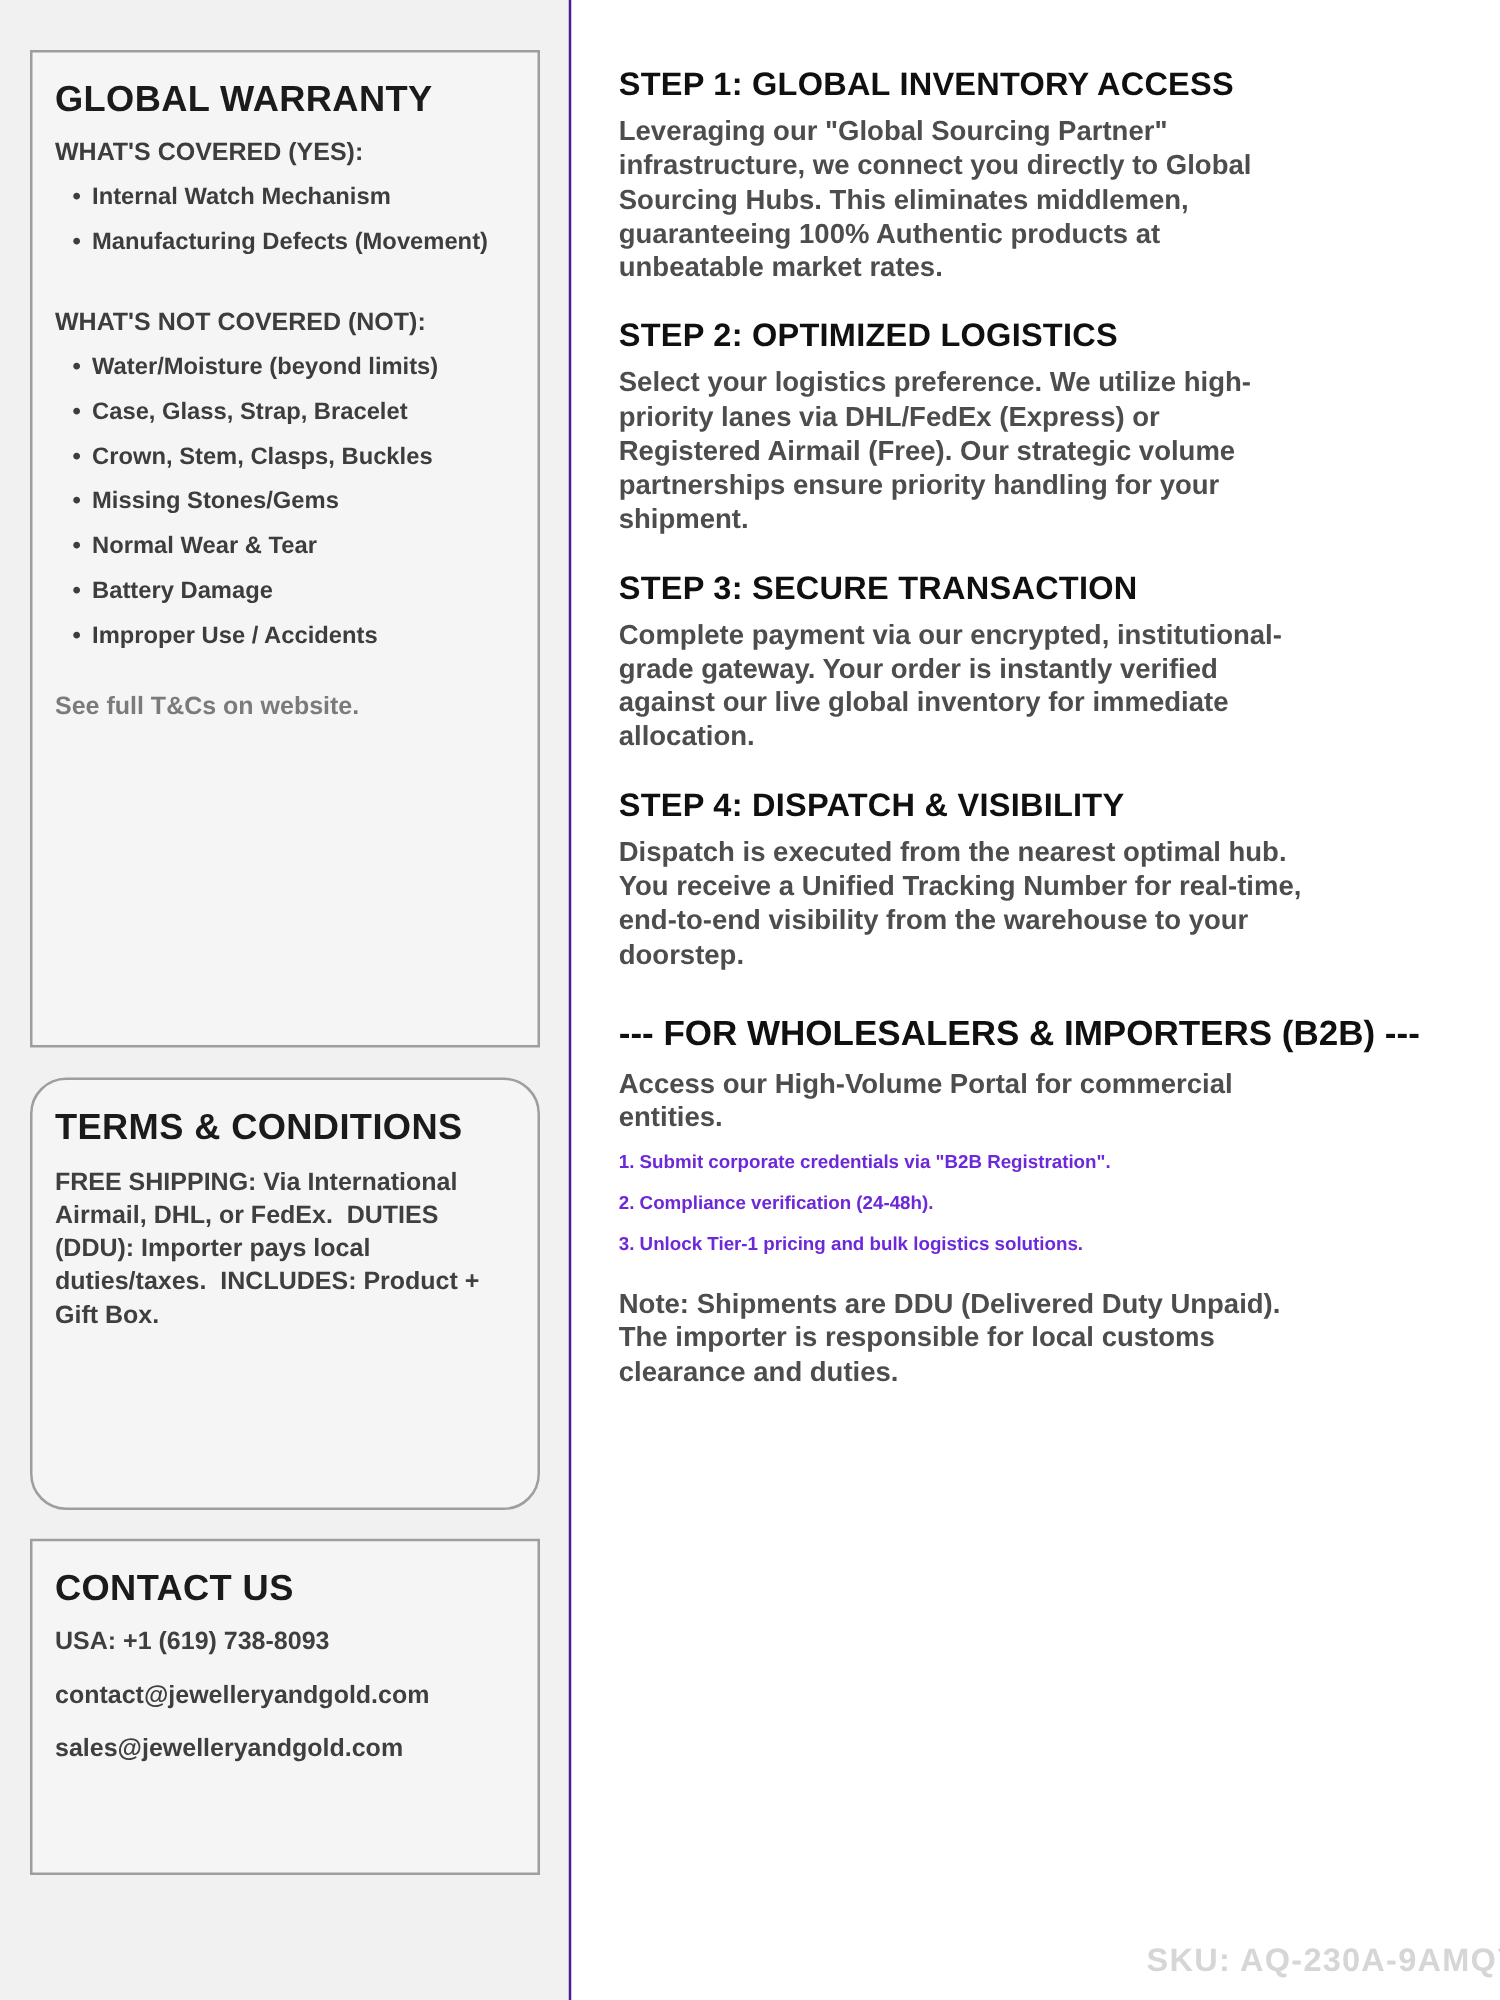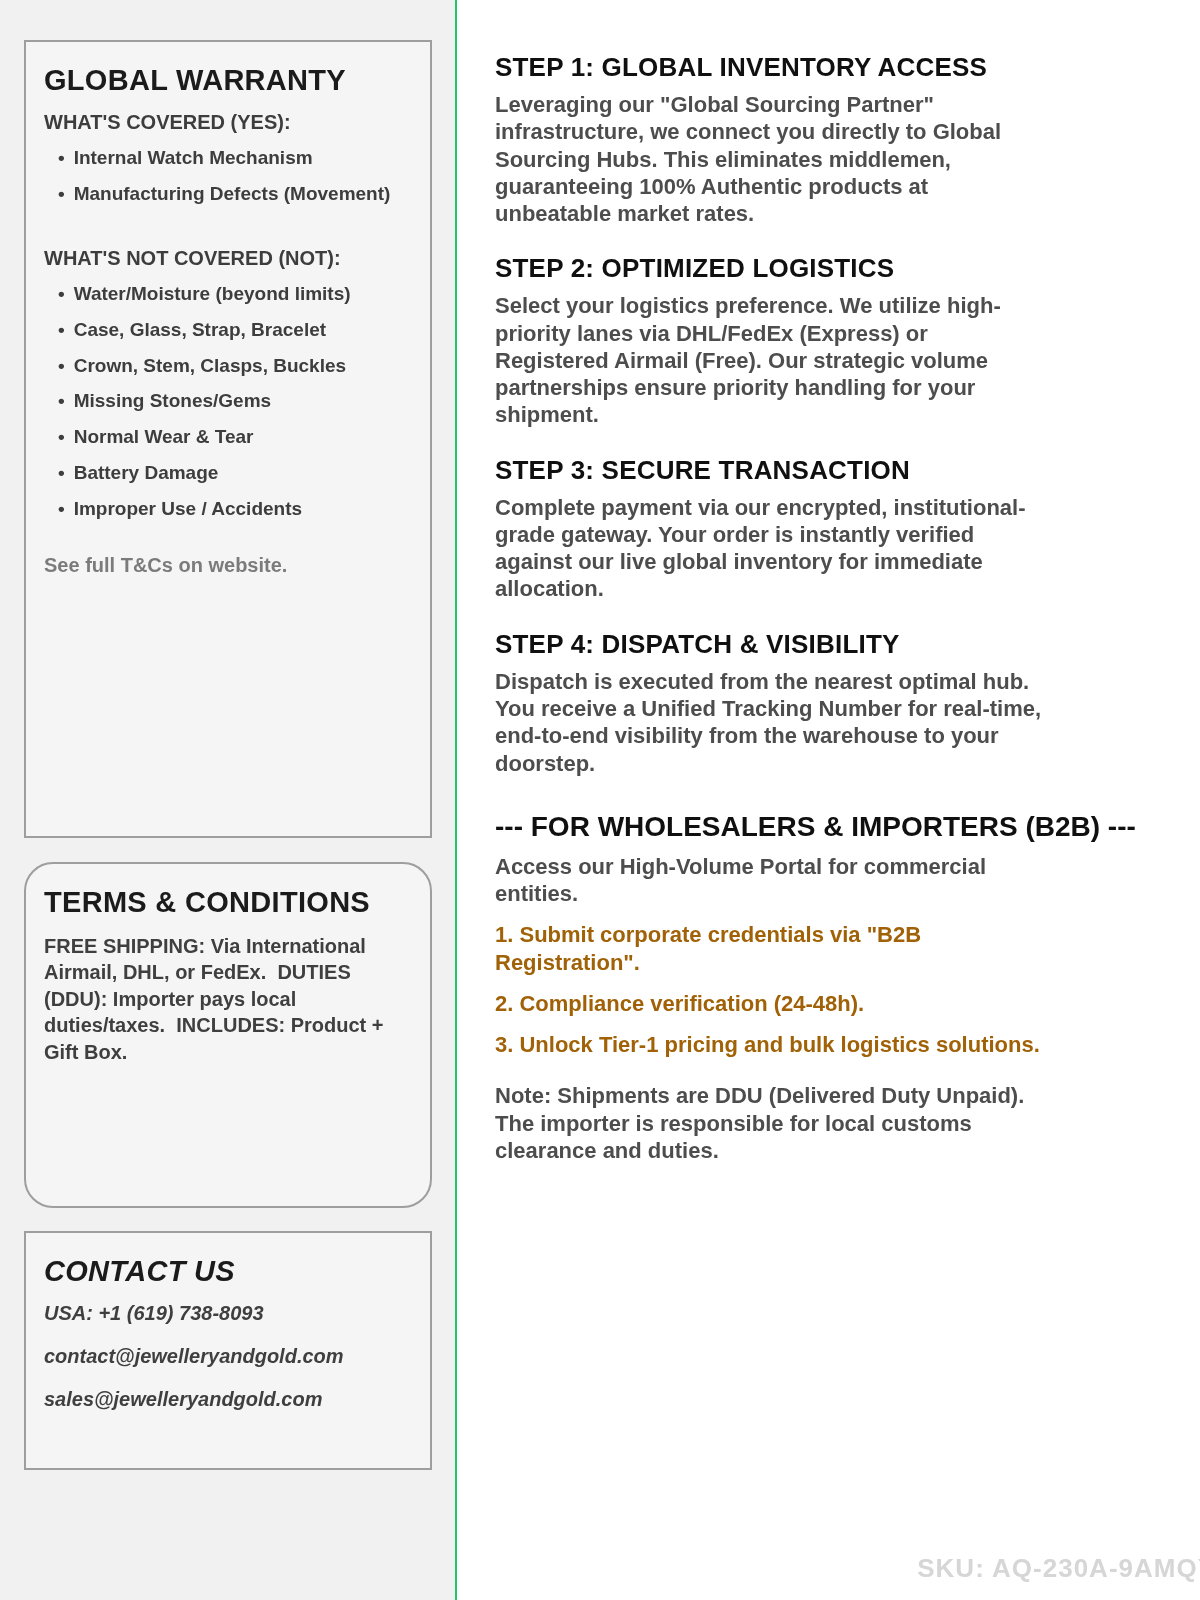--- a/index.html
+++ b/index.html
@@ -9,34 +9,34 @@
     background:#ffffff;
     overflow:hidden;
     font-family:"Liberation Sans", sans-serif;
     -webkit-font-smoothing:antialiased;
   }
   
   .sidebar{
     position:absolute;left:0;top:0;
     width:457px;height:1600px;
     background:#f1f1f1;
-    border-right:2px solid #22c55e;
+    border-right:2px solid #4c1d95;
     box-sizing:border-box;
     padding:40px 23px 16px 24px;
   }
   .side-box{
     box-sizing:border-box;
     background:#f5f5f5;
     border:2px solid #9e9e9e;
     padding:22px 18px;
     overflow:hidden;
   }
   .box-warranty{height:798px;margin-bottom:24px;}
   .box-terms{height:346px;margin-bottom:23px;border-radius:29px;}
-  .box-contact{height:239px;font-style:italic;}
+  .box-contact{height:269px;}
   .side-title{
     margin:0 0 14px 0;
     font-size:29px;font-weight:bold;color:#1b1b1b;
     letter-spacing:0.3px;
   }
   .side-subhead{
     margin:18px 0 8px 0;
     font-size:20px;font-weight:bold;color:#3d3d3d;
   }
   .side-subhead.first{margin-top:6px;}
@@ -90,21 +90,21 @@
   }
   .b2b-intro{
     margin:0 0 14px 0;
     max-width:560px;
     font-size:22px;font-weight:bold;color:#4d4d4d;line-height:1.24;
   }
   .b2b-list{list-style:none;margin:0;padding:0;}
   .b2b-list li{
     max-width:560px;
     margin:0 0 14px 0;
-    font-size:22px;font-weight:bold;color:#a16207;line-height:1.24;
+    font-size:15px;font-weight:bold;color:#6d28d9;line-height:1.24;
   }
   .b2b-note{
     margin:24px 0 0 0;
     max-width:560px;
     font-size:22px;font-weight:bold;color:#4d4d4d;line-height:1.24;
   }
   .sku{
     position:absolute;
     top:1553px;right:-16px;
     font-size:26px;font-weight:bold;color:#d6d6d6;

